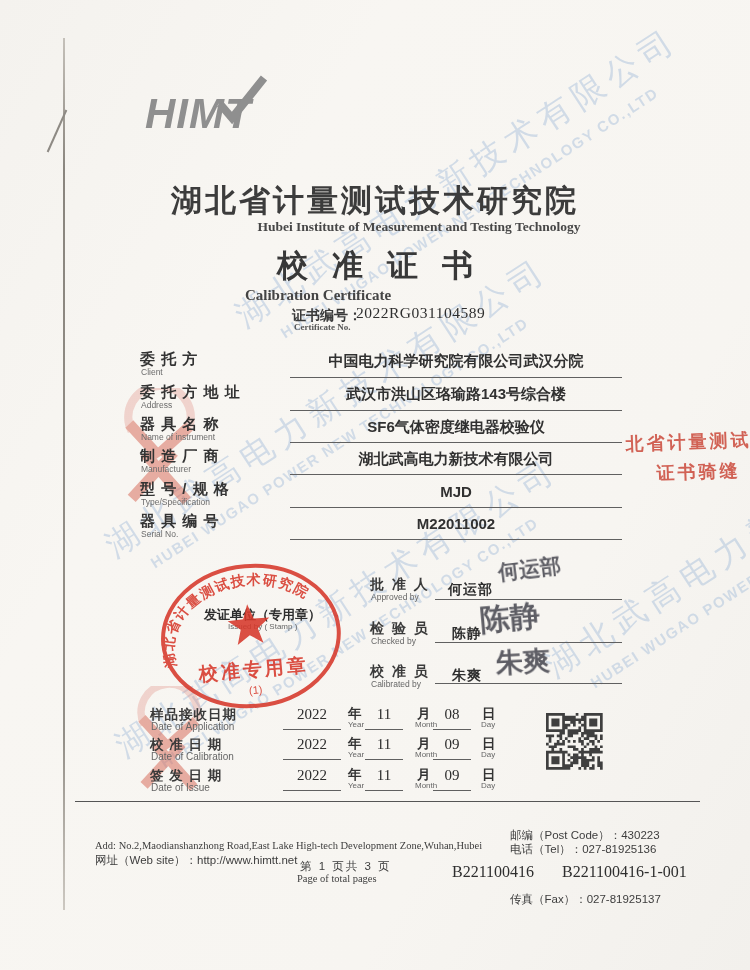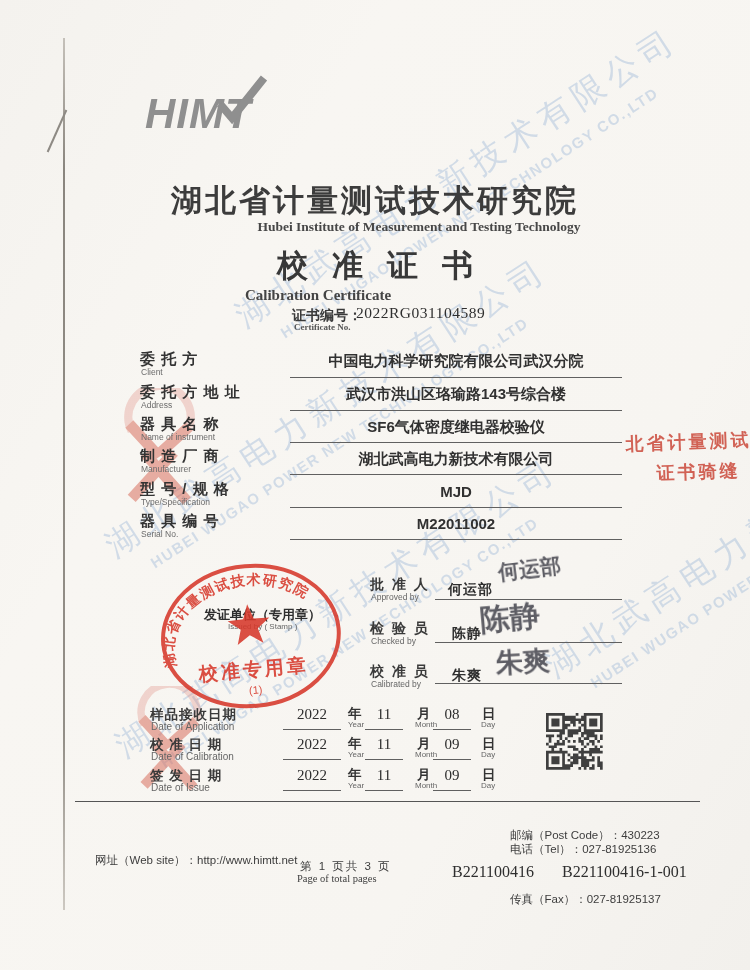--- a/index.html
+++ b/index.html
@@ -231,20 +231,21 @@
     </svg>
 
   <div class="seam">
     <div class="seam-in">
       <div class="seam-l1">北省计量测试</div>
       <div class="seam-l2">证书骑缝</div>
     </div>
   </div>
 
   <div class="foot-line"></div>
+  <div class="ft" style="left:95px; top:840px; font-size:10.5px; font-family:'Liberation Serif',serif;">Add:   No.2,Maodianshanzhong Road,East Lake High-tech Development Zone,Wuhan,Hubei</div>
   <div class="ft" style="left:95px; top:853px; font-size:11.5px;">网址（Web site）：http://www.himtt.net</div>
   <div class="ft" style="left:510px; top:828px; font-size:11.5px;">邮编（Post Code）：430223</div>
   <div class="ft" style="left:510px; top:842px; font-size:11.5px;">电话（Tel）：027-81925136</div>
   <div class="ft" style="left:510px; top:892px; font-size:11.5px;">传真（Fax）：027-81925137</div>
   <div class="ft" style="left:300px; top:859px; font-size:11.5px; letter-spacing:2px;">第 1 页共 3 页</div>
   <div class="ft" style="left:297px; top:873px; font-size:10.5px; font-family:'Liberation Serif',serif;">Page of  total pages</div>
   <div class="ft" style="left:452px; top:863px; font-size:16px; font-family:'Liberation Serif',serif; color:#2e2e2e;">B221100416</div>
   <div class="ft" style="left:562px; top:863px; font-size:16px; font-family:'Liberation Serif',serif; color:#2e2e2e;">B221100416-1-001</div>
 
 </div>

